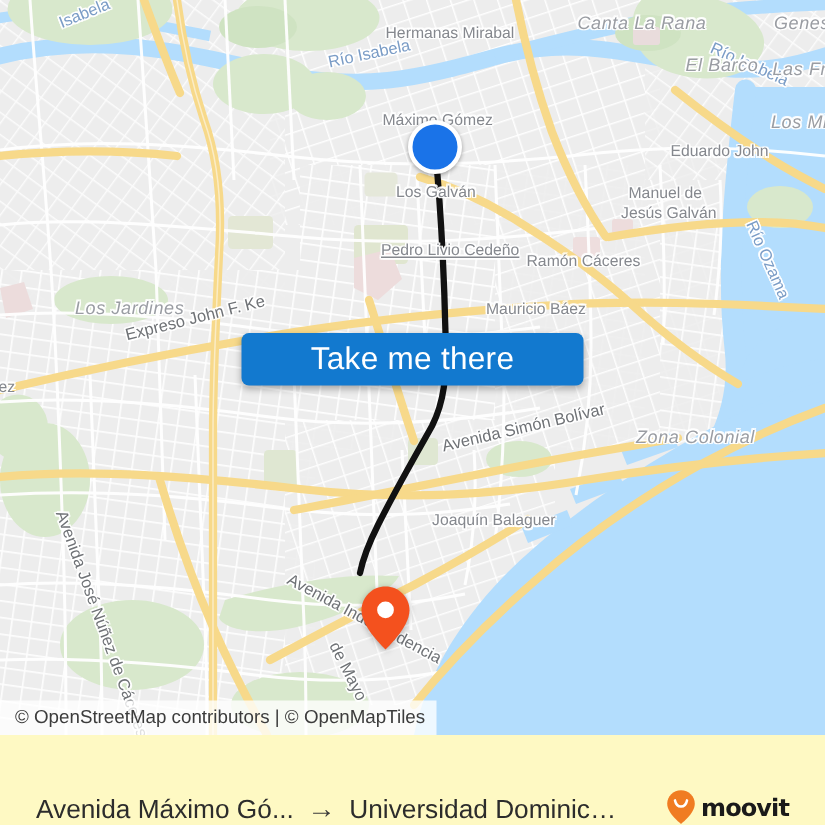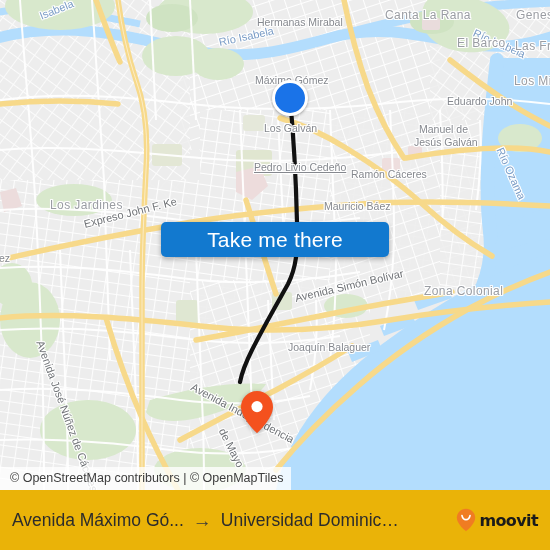--- a/index.html
+++ b/index.html
@@ -23,21 +23,21 @@
     color:#8d9096;
     white-space:nowrap;
     pointer-events:none;
     text-shadow:
        1px 0 0 rgba(255,255,255,.95),-1px 0 0 rgba(255,255,255,.95),
        0 1px 0 rgba(255,255,255,.95),0 -1px 0 rgba(255,255,255,.95),
        1px 1px 0 rgba(255,255,255,.9),-1px -1px 0 rgba(255,255,255,.9),
        1px -1px 0 rgba(255,255,255,.9),-1px 1px 0 rgba(255,255,255,.9);
   }
   .lbl.place{font-size:10.5px;color:#85888e;}
-  .lbl.place-big{font-size:12px;color:#9a9da3;letter-spacing:.4px;}
+  .lbl.place-big{font-size:12px;color:#9a9da3;letter-spacing:.4px;font-style:italic;}
   .lbl.road{font-size:11px;color:#6f7276;}
   .lbl.water{font-size:11px;color:#7a9cc6;font-style:normal;}
 
   
   .origin-marker{
     position:absolute;width:30px;height:30px;border-radius:50%;
     background:#1a73e8;border:3.5px solid #fff;
     box-shadow:0 1px 3px rgba(0,0,0,.35);
     transform:translate(-50%,-50%);
   }
@@ -63,22 +63,22 @@
     position:absolute;left:0;bottom:0;
     background:rgba(255,255,255,.78);
     padding:4px 8px 5px 10px;
     font-size:12.5px;color:#3c3c3c;
     white-space:nowrap;
   }
 
   
   .footer{
     position:absolute;left:0;top:490px;width:550px;height:60px;
-    background:#eab308;display:flex;align-items:center;
-    padding:0 12px;box-sizing:border-box;
+    background:#fef9c3;display:flex;align-items:flex-end;
+    padding:0 24px;box-sizing:border-box;
   }
   .route-txt{
     display:flex;align-items:center;flex:1;min-width:0;gap:9px;
     font-size:17.5px;color:#2c2c2c;
   }
   .ep{
     white-space:nowrap;overflow:hidden;text-overflow:ellipsis;
     max-width:182px;
   }
   .arrow{color:#3a3a3a;font-size:19px;flex:0 0 auto;line-height:1;}

